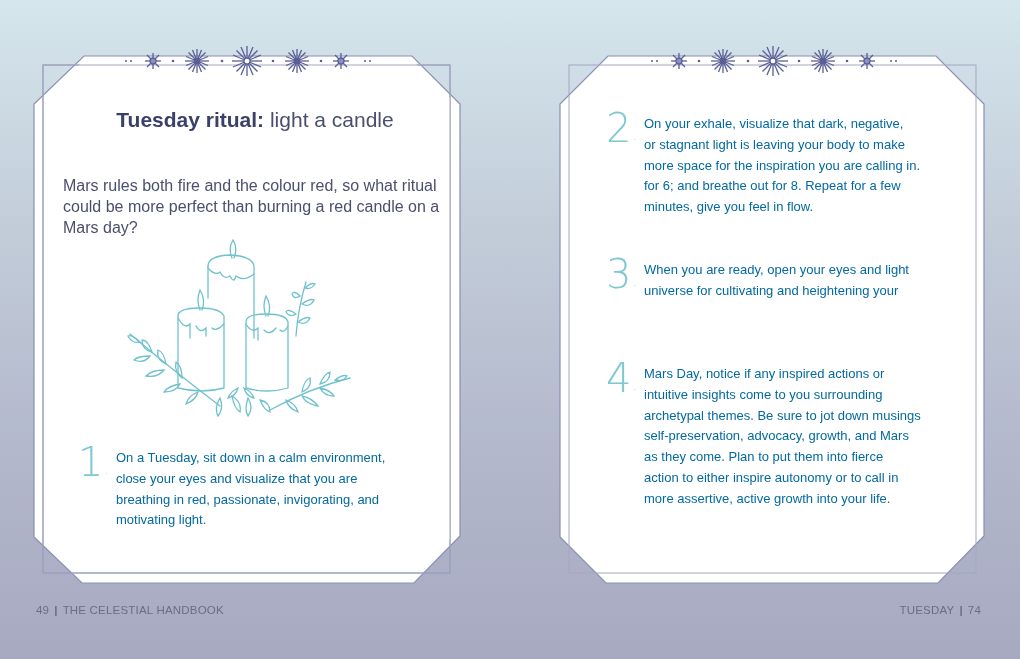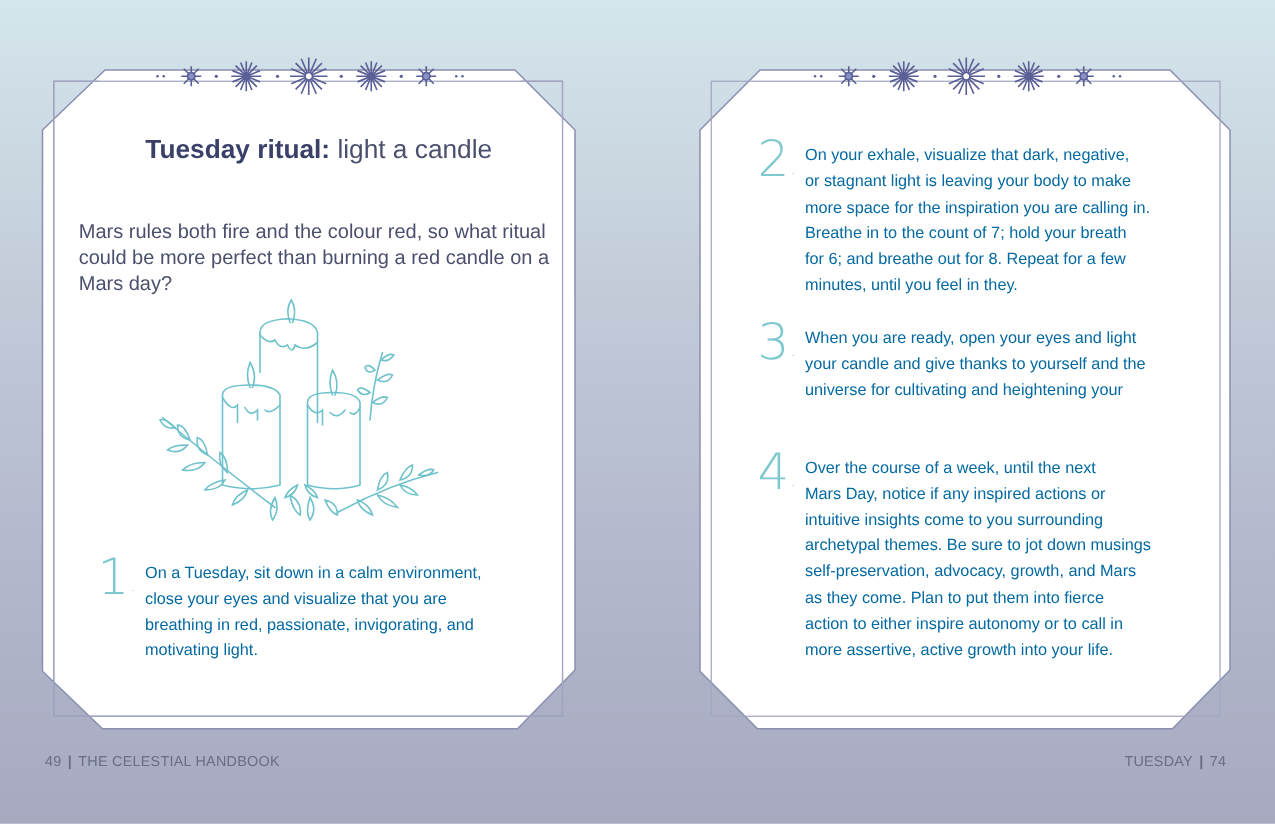--- a/index.html
+++ b/index.html
@@ -244,39 +244,36 @@
       </g>
     </g>
   </svg>
 
   <div class="step" style="left:96px; top:114px; width:380px; height:130px;">
     <div class="num"><span>2</span><span class="dot">.</span></div>
     <div class="text">
       <div>On your exhale, visualize that dark, negative,</div>
       <div>or stagnant light is leaving your body to make</div>
       <div>more space for the inspiration you are calling in.</div>
-      <div>Breathe in to the count of 7; hold your breath</div>
       <div>for 6; and breathe out for 8. Repeat for a few</div>
-      <div>minutes, until you feel in they.</div>
+      <div>minutes, give you feel in flow.</div>
     </div>
   </div>
 
   <div class="step" style="left:96px; top:260px; width:380px; height:90px;">
     <div class="num"><span>3</span><span class="dot">.</span></div>
     <div class="text">
       <div>When you are ready, open your eyes and light</div>
-      <div>your candle and give thanks to yourself and the</div>
       <div>universe for cultivating and heightening your</div>
     </div>
   </div>
 
   <div class="step" style="left:96px; top:364px; width:380px; height:170px;">
     <div class="num"><span>4</span><span class="dot">.</span></div>
     <div class="text">
-      <div>Over the course of a week, until the next</div>
       <div>Mars Day, notice if any inspired actions or</div>
       <div>intuitive insights come to you surrounding</div>
       <div>archetypal themes. Be sure to jot down musings</div>
       <div>self-preservation, advocacy, growth, and Mars</div>
       <div>as they come. Plan to put them into fierce</div>
       <div>action to either inspire autonomy or to call in</div>
       <div>more assertive, active growth into your life.</div>
     </div>
   </div>
 

